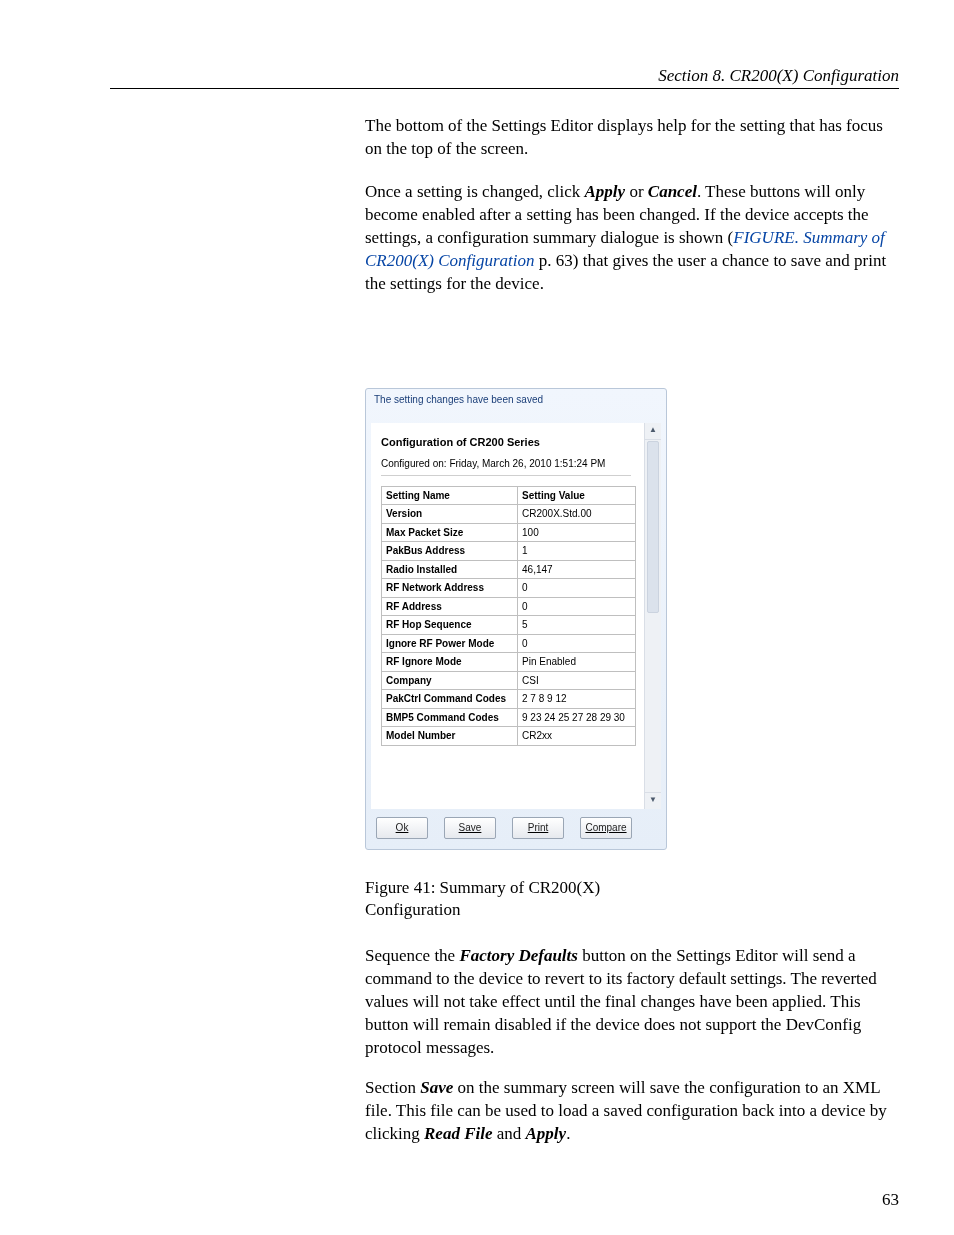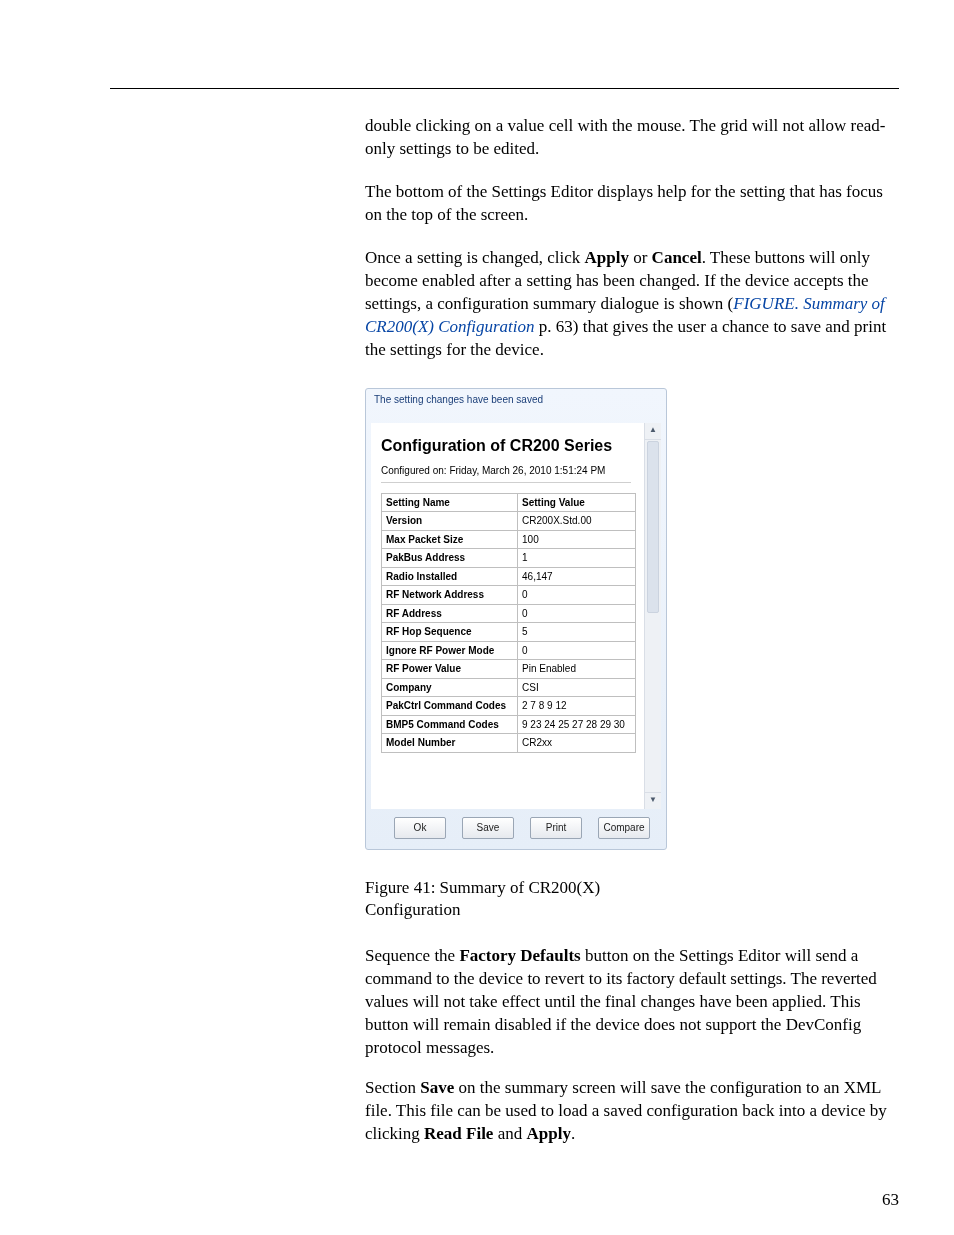--- a/index.html
+++ b/index.html
@@ -1,52 +1,52 @@
 <!DOCTYPE html>
 <html><head>
 <meta charset="utf-8">
 <style>
   html,body{margin:0;padding:0;background:#fff;}
   .page{width:954px;height:1235px;position:relative;font-family:"Times New Roman",Times,serif;font-size:17px;color:#000;line-height:1.35;}
   .header-line{position:absolute;left:110px;right:55px;top:65px;text-align:right;font-style:italic;font-size:17px;}
   .header-rule{position:absolute;left:110px;right:55px;top:88px;border-top:1px solid #000;}
   .content{position:absolute;left:365px;top:115px;width:533px;}
   .content p{margin:0 0 20px 0;}
-  .bold{font-weight:bold;}
+  .bold{font-weight:bold;font-style:italic;}
   .fig-link{color:#0645a5;font-style:italic;}
   .figure-wrap{position:absolute;left:365px;top:388px;width:300px;}
   .shot{width:300px;border:1px solid #b9c7d9;border-radius:3px;background:linear-gradient(#f1f6fd,#e6eef8);padding:0;font-family:"Segoe UI",Tahoma,Arial,sans-serif;color:#000;}
   .shot-title{font-size:10px;color:#1a3e78;padding:4px 8px 16px;}
   .shot-body{background:#fff;margin:0 5px 2px 5px;padding:10px 0 6px 10px;height:370px;overflow:hidden;position:relative;}
   .inner-scroll{position:absolute;right:0;top:0;bottom:0;width:16px;background:#eef1f5;border-left:1px solid #d9dee6;}
   .scroll-up,.scroll-down,.scroll-thumb-tip{position:absolute;left:0;right:0;height:16px;display:flex;align-items:center;justify-content:center;}
   .scroll-up{top:0;border-bottom:1px solid #d9dee6;}
   .scroll-down{bottom:0;border-top:1px solid #d9dee6;}
   .scroll-tri{font-size:8px;color:#4c5a6c;}
   .scroll-thumb{position:absolute;left:2px;right:2px;top:18px;height:170px;background:#dbe2ec;border:1px solid #cbd3df;border-radius:2px;}
-  .shot-h{font-family:Arial,sans-serif;font-weight:bold;font-size:16px;margin:2px 0 8px 0;}
+  .shot-h{font-family:Arial,sans-serif;font-weight:bold;font-size:11px;margin:2px 0 8px 0;}
   .shot-sub{font-family:Arial,sans-serif;font-size:10px;}
   .shot-hr{border:none;border-top:1px solid #cfcfcf;margin:4px 0 10px 0;width:250px;}
   table.settings{width:255px;border-collapse:collapse;font-family:Arial,sans-serif;font-size:10px;}
   table.settings th,table.settings td{border:1px solid #bfbfbf;padding:2px 4px;text-align:left;}
   table.settings th{font-weight:bold;}
-  .shot-btns{padding:6px 28px 10px;display:flex;gap:16px;}
+  .shot-btns{padding:6px 10px 10px;display:flex;gap:16px;text-decoration:underline;}
   .shot-btn{display:inline-flex;align-items:center;justify-content:center;min-width:50px;height:20px;font:10px Arial,sans-serif;color:#222;background:linear-gradient(#fff,#e6e9ee);border:1px solid #9aa6b5;border-radius:2px;}
   .figure-caption{font-size:17px;margin-top:27px;}
   .content2{position:absolute;left:365px;top:928px;width:533px;}
   .page-num{position:absolute;right:55px;bottom:23px;font-weight:normal;font-size:17px;}
 </style>
 </head>
 <body>
 
 <div class="page">
+  <div class="header-line">Section 8.  CR200(X) Configuration</div>
   <div class="header-rule"></div>
 
   <div class="content">
-    <p>double clicking on a value cell with the mouse. The grid will not allow read-only settings to be edited.</p>
     <p>The bottom of the Settings Editor displays help for the setting that has focus on the top of the screen.</p>
     <p>
       <span>Once a setting is changed, click </span><span class="bold">Apply</span><span> or </span><span class="bold">Cancel</span><span>. These buttons will only become enabled after a setting has been changed. If the device accepts the settings, a configuration summary dialogue is shown (</span><span class="fig-link">FIGURE. Summary of CR200(X) Configuration</span><span> p. 63) that gives the user a chance to save and print the settings for the device.</span>
     </p>
   </div>
 
   <div class="figure-wrap">
     <div class="shot">
       <div class="shot-title">The setting changes have been saved</div>
       <div class="shot-body">
@@ -85,21 +85,21 @@
               </tr>
           <tr>
                 <th>RF Hop Sequence</th>
                 <td>5</td>
               </tr>
           <tr>
                 <th>Ignore RF Power Mode</th>
                 <td>0</td>
               </tr>
           <tr>
-                <th>RF Power Value</th>
+                <th>RF Ignore Mode</th>
                 <td>Pin Enabled</td>
               </tr>
           <tr>
                 <th>Company</th>
                 <td>CSI</td>
               </tr>
           <tr>
                 <th>PakCtrl Command Codes</th>
                 <td>2 7 8 9 12</td>
               </tr>

